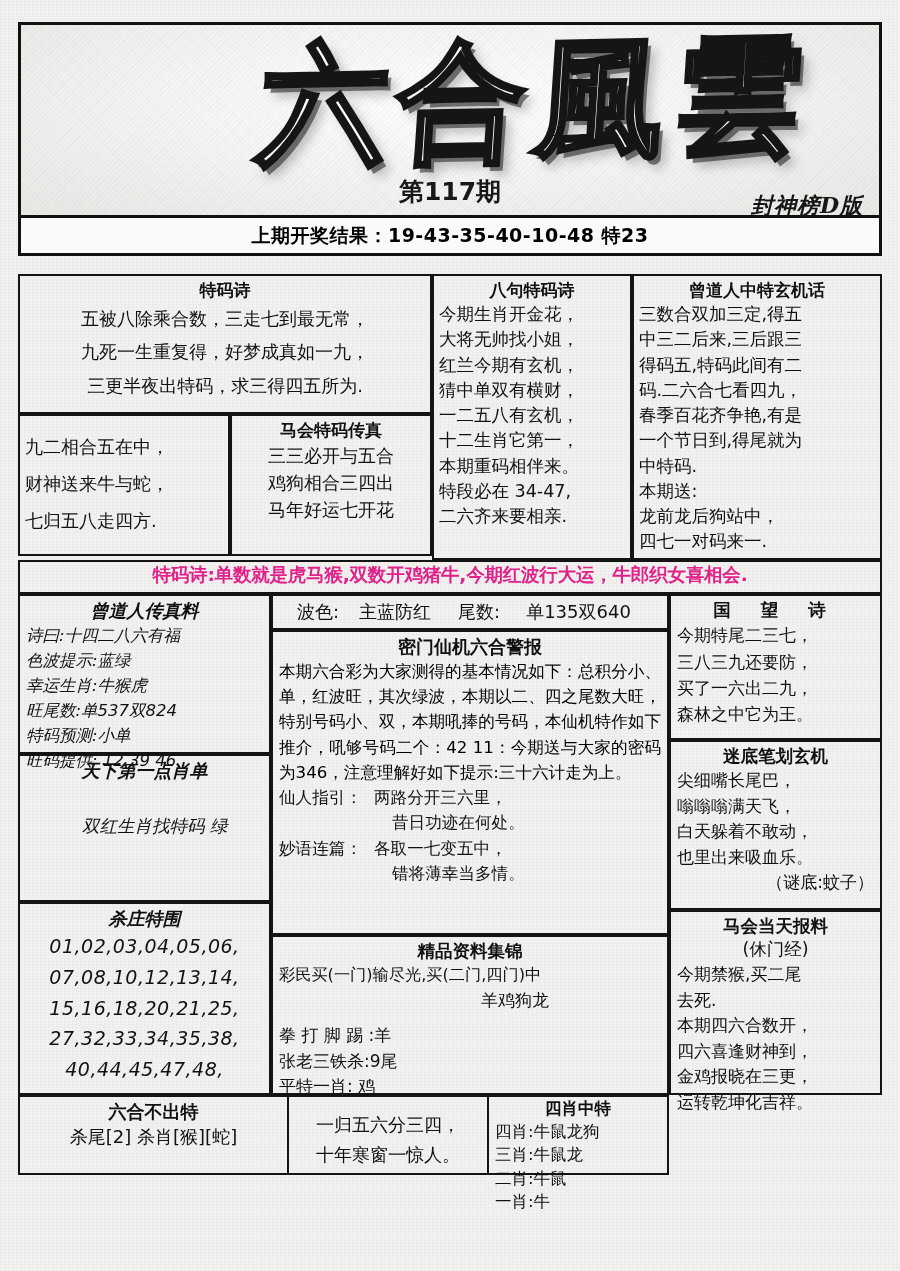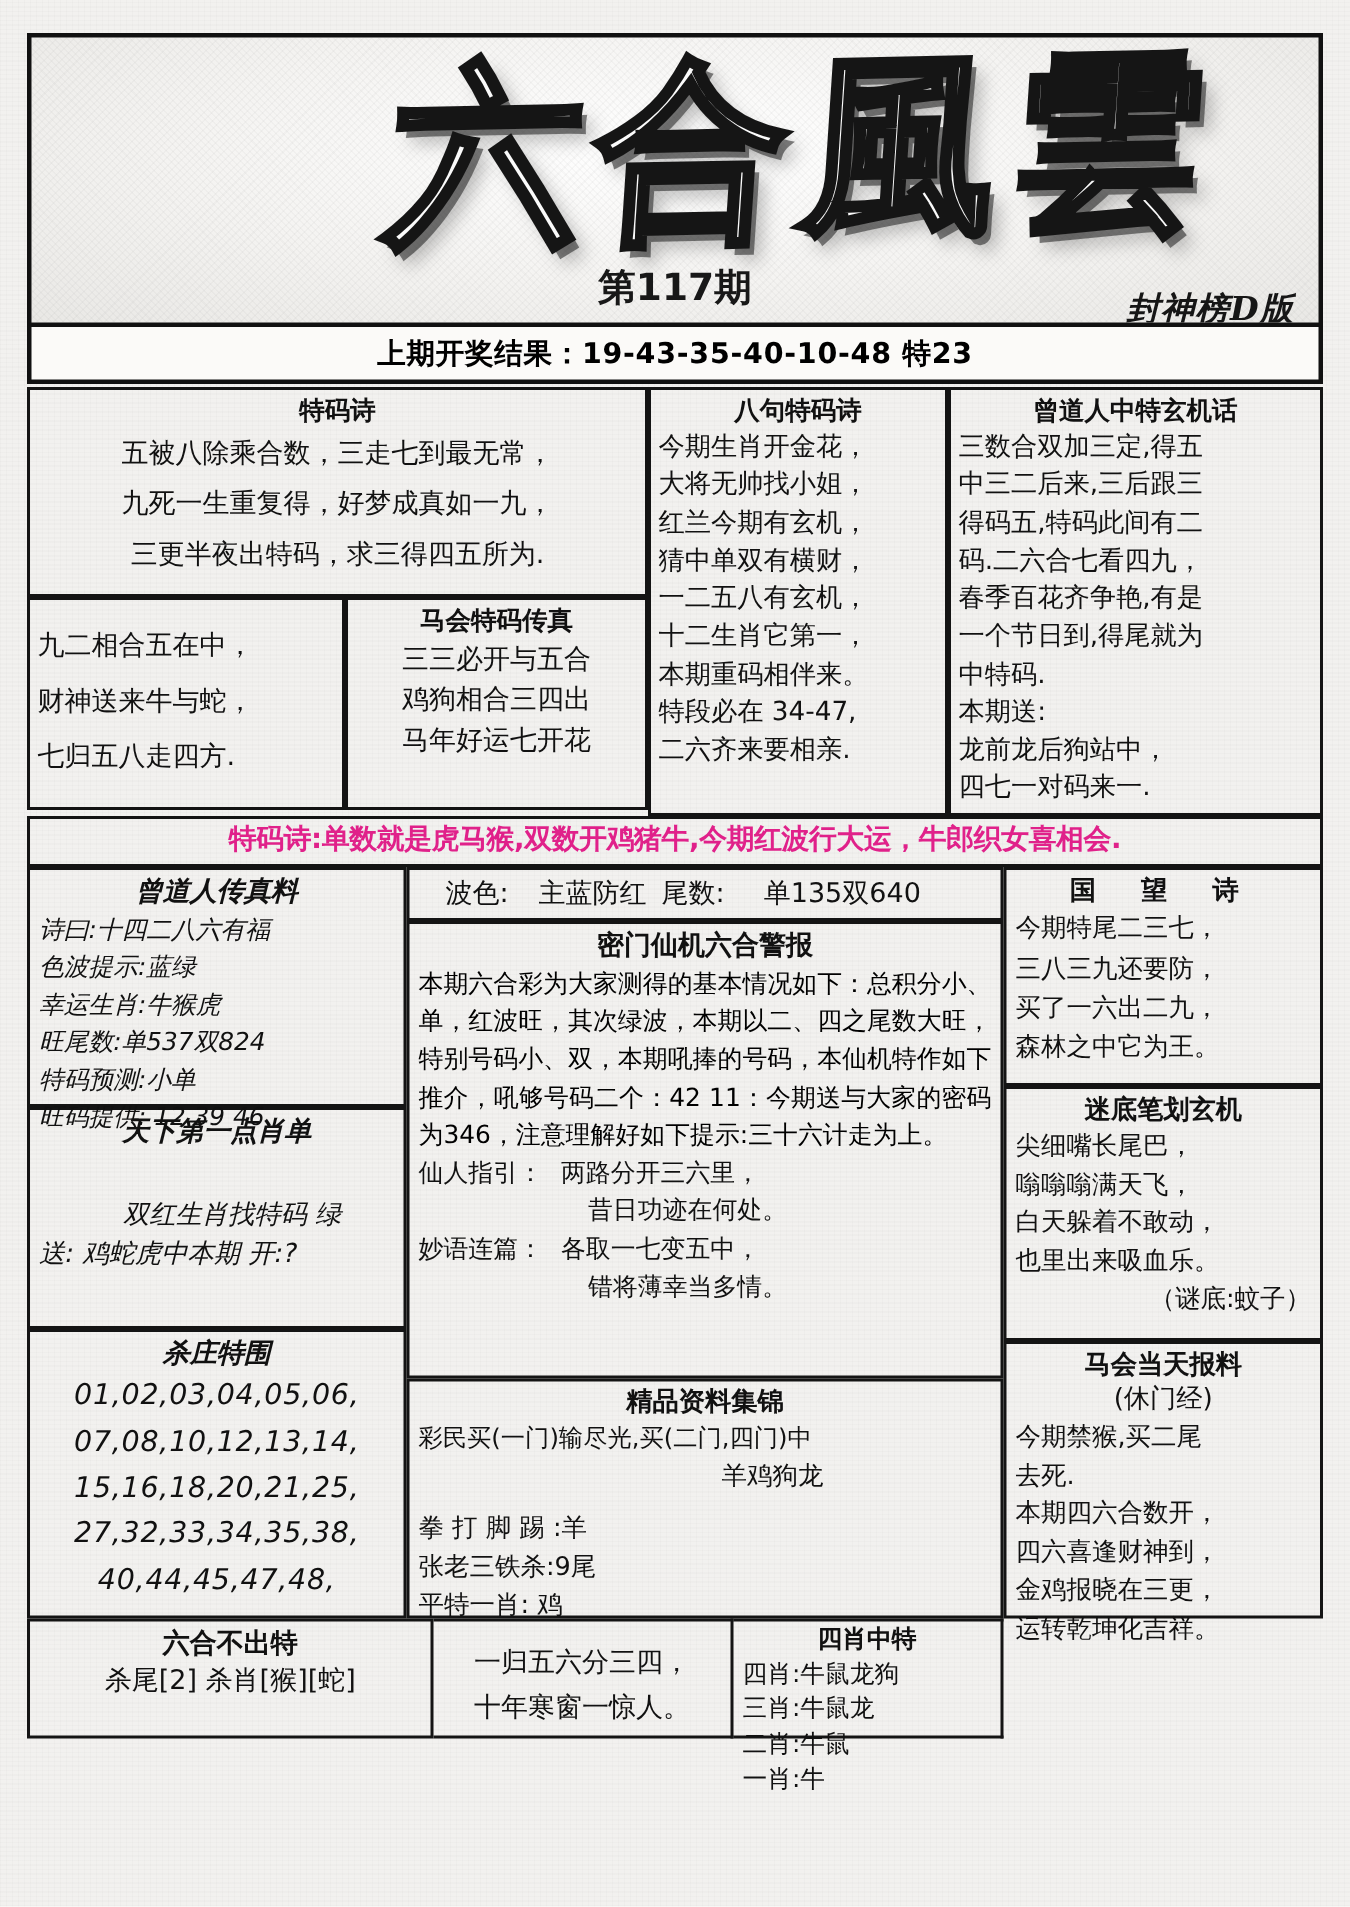--- a/index.html
+++ b/index.html
@@ -111,21 +111,21 @@
   }
   .ln {
     font-size: 17px;
     color: #111;
     line-height: 1.42;
     white-space: nowrap;
   }
   .ln.c { text-align:center; }
 
   
-  .sec1 { display: flex; margin-top: 2px; }
+  .sec1 { display: flex; margin-top: 18px; }
   .s1-left { width: 414px; }
   .s1-mid  { width: 200px; }
   .s1-right{ width: 250px; }
 
   .tm-shi { height: 140px; }
   .tm-shi .ln { font-size: 18px; line-height: 1.85; text-align:center; }
   .sub-row { display:flex; height: 142px; }
   .sub-a { width: 212px; }
   .sub-b { width: 202px; }
   .sub-a .ln { font-size: 18px; line-height: 2.05; }
@@ -284,38 +284,37 @@
         <div class="ln">特码预测:小单</div>
         <div class="ln">旺码提供: 12 39 46</div>
       </div>
 
       <div class="box tianxia" style="height:148px">
         <div class="ttl">天下第一点肖单</div>
         <div class="spacer"></div>
         <div class="spacer"></div>
         <div class="spacer"></div>
         <div class="ln" style="padding-left:3.2em">双红生肖找特码 绿</div>
-        <div class="ln">送: 鸡蛇虎中本期  开:?</div>
       </div>
 
       <div class="box shazhuang" style="height:193px">
         <div class="ttl">杀庄特围</div>
         <div class="ln">01,02,03,04,05,06,</div>
         <div class="ln">07,08,10,12,13,14,</div>
         <div class="ln">15,16,18,20,21,25,</div>
         <div class="ln">27,32,33,34,35,38,</div>
         <div class="ln">40,44,45,47,48,</div>
       </div>
     </div>
 
     <div class="col-m">
       <div class="box wave-row">
         <span class="ln" style="margin-left:18px">波色:</span>
         <span class="ln" style="margin-left:20px">主蓝防红</span>
-        <span class="ln" style="margin-left:10px">尾数:</span>
+        <span class="ln" style="margin-left:27px">尾数:</span>
         <span class="ln" style="margin-left:26px">单135双640</span>
       </div>
 
       <div class="box mimen" style="height:305px">
         <div class="ttl">密门仙机六合警报</div>
         <div class="para">本期六合彩为大家测得的基本情况如下：总积分小、单，红波旺，其次绿波，本期以二、四之尾数大旺，特别号码小、双，本期吼捧的号码，本仙机特作如下推介，吼够号码二个：42 11：今期送与大家的密码为346，注意理解好如下提示:三十六计走为上。</div>
         <div style="display:flex">
           <div class="ln">仙人指引：</div>
           <div>
             <div class="ln" style="padding-left:12px">两路分开三六里，</div>

